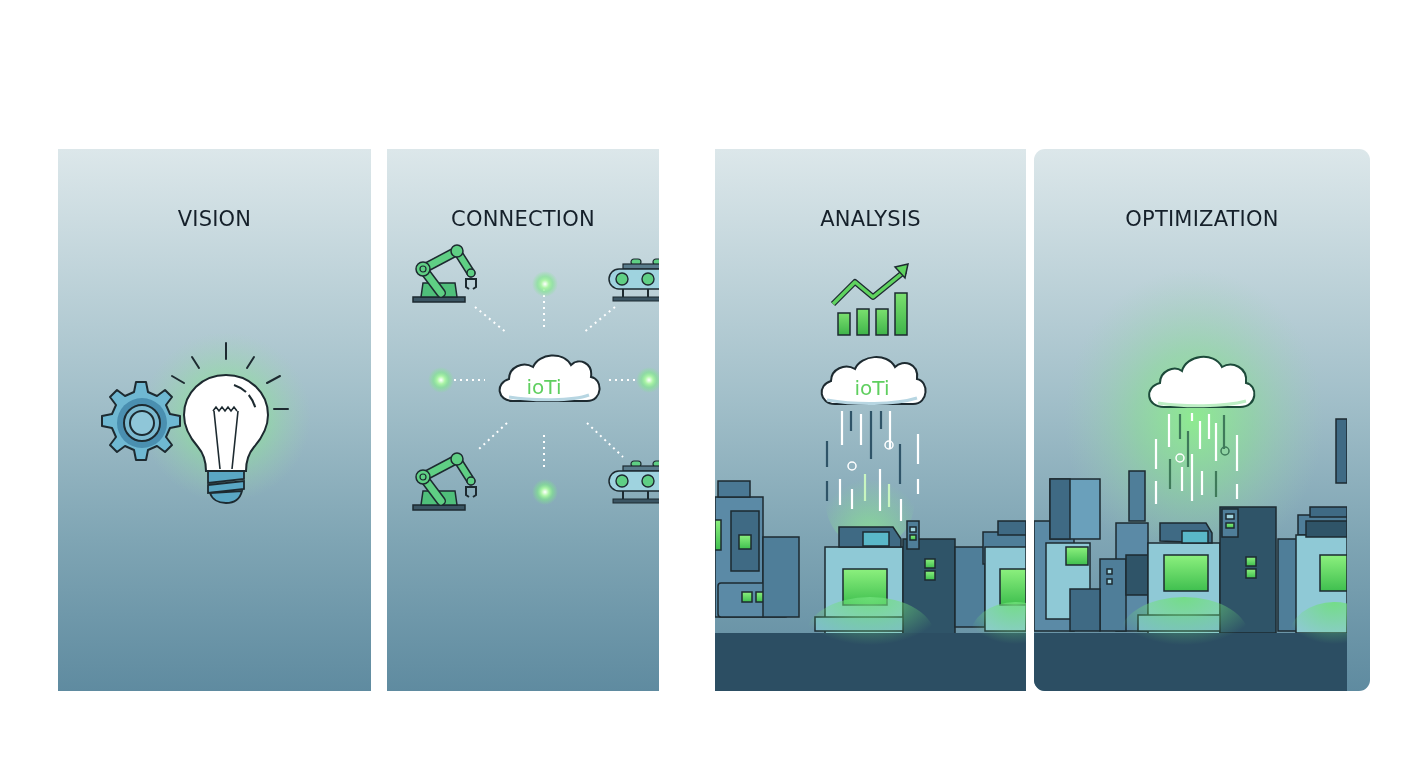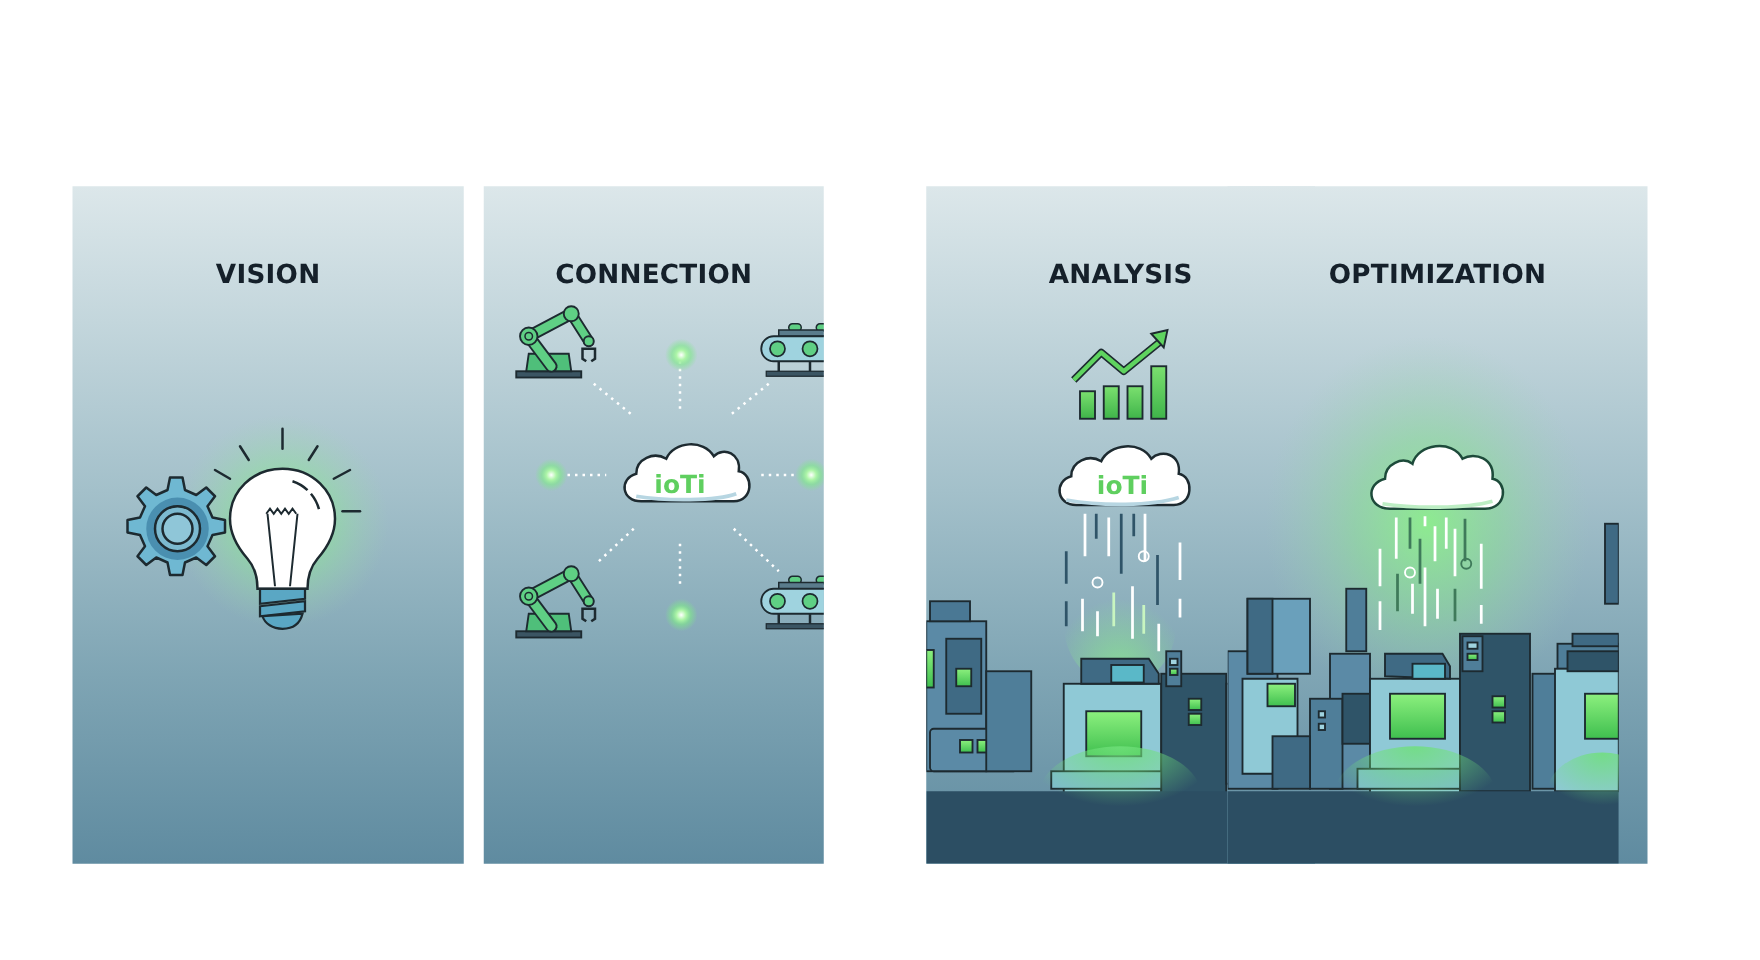--- a/index.html
+++ b/index.html
@@ -1,22 +1,22 @@
 <!DOCTYPE html>
 <html><head>
 <meta charset="utf-8">
 <style>
   html,body{margin:0;padding:0;background:#ffffff;}
   body{width:1408px;height:768px;position:relative;overflow:hidden;font-family:"DejaVu Sans","Liberation Sans",sans-serif;}
   .panel{position:absolute;top:149px;height:542px;overflow:hidden;
-    background:linear-gradient(180deg,#dce7ea 0%,#c3d6dc 20%,#a3c0ca 45%,#7fa5b4 72%,#5f8ba0 100%);font-weight:bold;}
+    background:linear-gradient(180deg,#dce7ea 0%,#c3d6dc 20%,#a3c0ca 45%,#7fa5b4 72%,#5f8ba0 100%);}
   .p1{left:58px;width:313px;}
   .p2{left:387px;width:272px;}
-  .p3{left:741px;width:311px;}
-  .p4{left:982px;width:336px;}
+  .p3{left:715px;width:311px;}
+  .p4{left:1034px;width:336px;border-radius:11px;}
   .title{position:absolute;top:58px;left:0;right:0;text-align:center;font-size:21px;color:#15202a;letter-spacing:0.2px;}
   .panel svg{position:absolute;left:0;top:0;}
 </style>
 </head>
 <body>
 
 <div class="panel p1">
   <div class="title">VISION</div>
   <svg width="313" height="542" viewBox="0 0 313 542">
     <defs>

